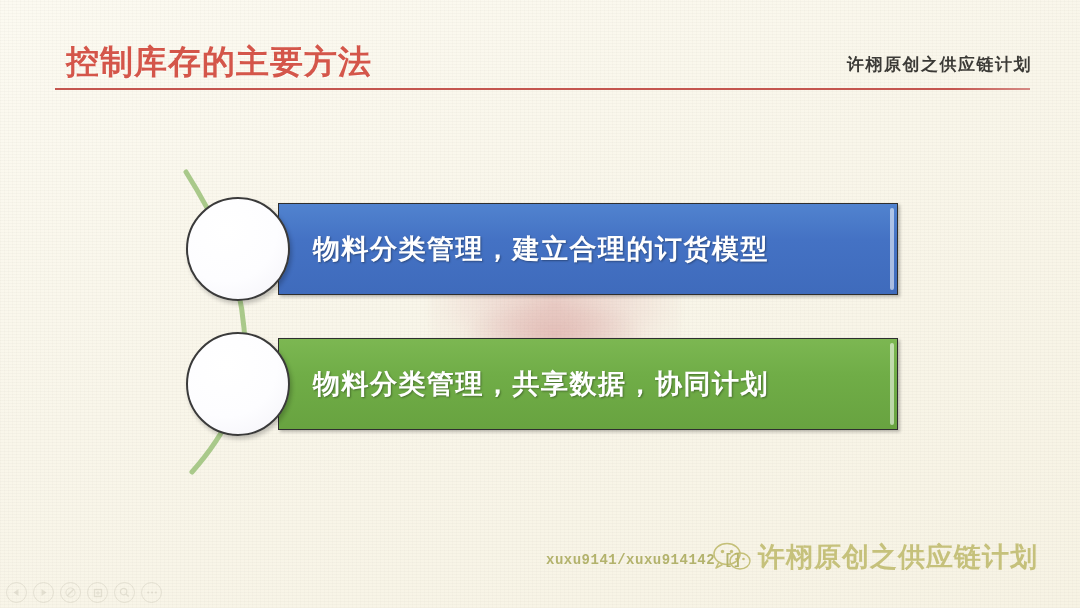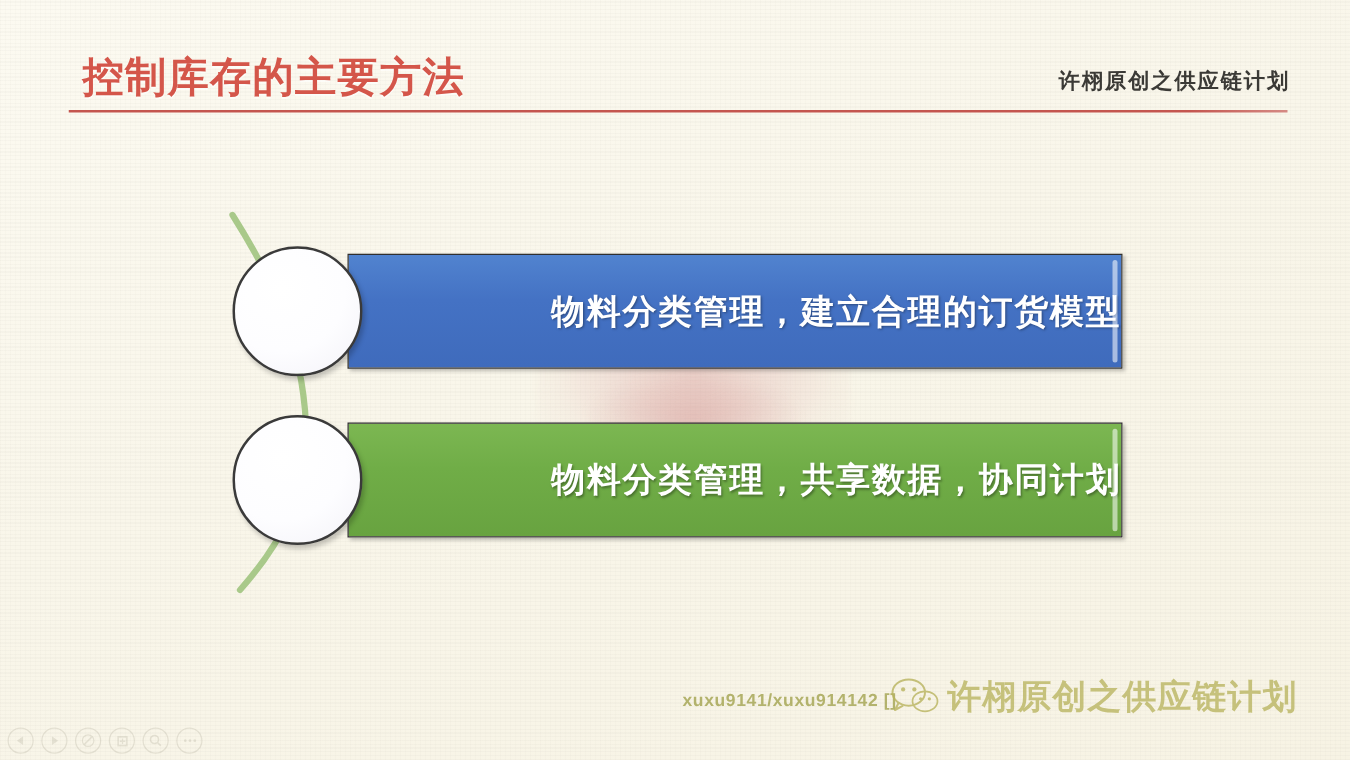--- a/index.html
+++ b/index.html
@@ -67,21 +67,21 @@
   
   .row { position:absolute; left:0; }
   #row-1 { top:203px; }
   #row-2 { top:338px; }
 
   .bar {
     position:absolute; left:278px;
     width:620px; height:92px;
     border:1px solid #2f2f2f;
     box-shadow:2px 2px 3px rgba(0,0,0,0.25);
-    display:flex; align-items:center;justify-content:flex-end;
+    display:flex; align-items:center;
   }
   .bar::after {
     content:""; position:absolute; right:3px; top:4px; bottom:4px; width:4px;
     background:rgba(255,255,255,0.55);
     border-radius:2px;
   }
   .bar-label {
     color:#ffffff; font-weight:700; font-size:27px;
     letter-spacing:1.5px; padding-left:34px;
     text-shadow:1px 1px 2px rgba(0,0,0,0.35);
@@ -96,21 +96,21 @@
     width:104px; height:104px; border-radius:50%;
     border:2px solid #3a3a3a;
     background:radial-gradient(circle at 38% 32%,#ffffff 0%,#fdfdff 55%,#f3f2f8 100%);
     box-shadow:2px 3px 4px rgba(0,0,0,0.22);
     z-index:3;
   }
 
   
   #footer-watermark {
     position:absolute; left:546px; top:552px;
-    font-family:Liberation Sans, sans-serif;
+    font-family:Liberation Mono, monospace;
     font-size:14px; font-weight:700; color:#a8a858;
     letter-spacing:0.5px; white-space:nowrap;
     opacity:0.85;
   }
   #footer-brand {
     position:absolute; left:712px; top:539px;
     display:flex; align-items:center; gap:6px;
     white-space:nowrap;
   }
   #wechat-icon { width:40px; height:32px; opacity:0.8; }

